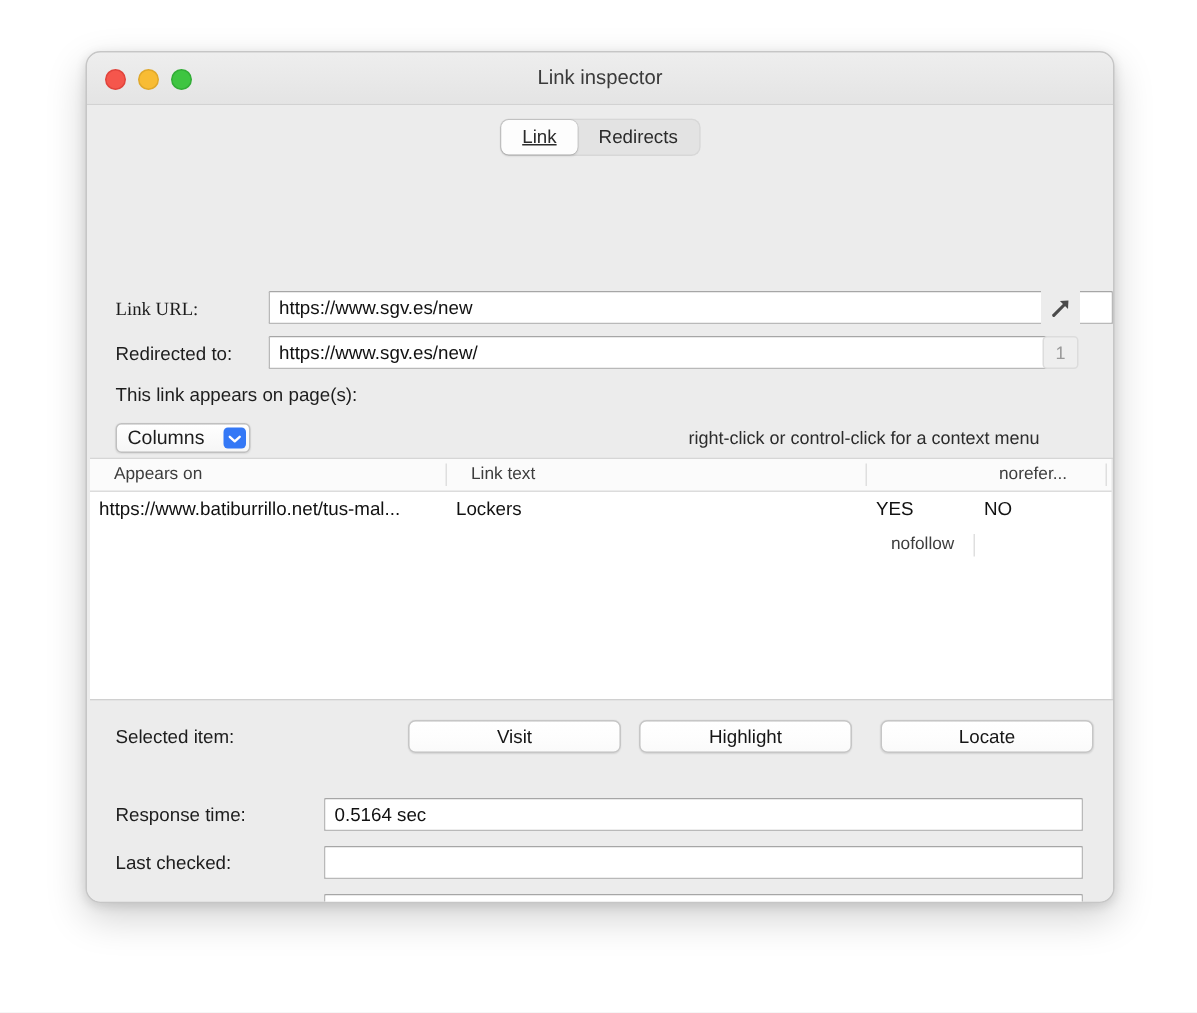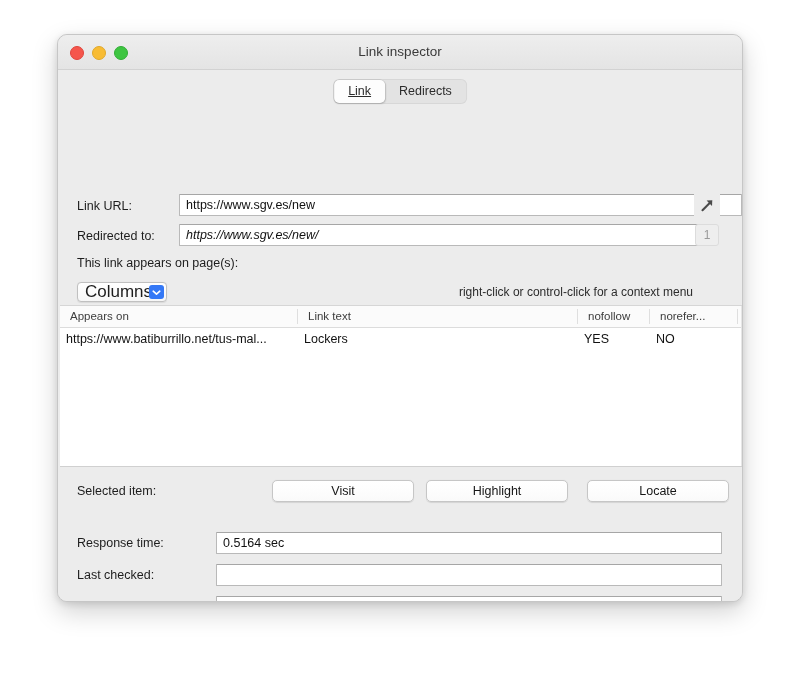--- a/index.html
+++ b/index.html
@@ -152,21 +152,21 @@
 
   
   .popup {
     position: absolute;
     height: 20px;
     width: 90px;
     background: linear-gradient(to bottom, #ffffff, #f6f6f6);
     border: 1px solid #c0c0c0;
     border-radius: 4px;
     box-sizing: border-box;
-    font-size: 17px;
+    font-size: 13px;
     color: #1d1d1d;
     line-height: 18px;
     padding-left: 7px;
     box-shadow: 0 0.5px 1px rgba(0,0,0,0.08);
     cursor: default;
   }
   .popup .chev {
     position: absolute;
     right: 2px;
     top: 2px;
@@ -206,21 +206,21 @@
     background: #fbfbfb;
     border-bottom: 1px solid #dcdcdc;
   }
   .th {
     position: absolute;
     top: 0;
     height: 21px;
     line-height: 21px;
     font-size: 11.5px;
     color: #3d3d3d;
-    padding-left: 10px;
+    padding-left: 16px;
     box-sizing: border-box;
     white-space: nowrap;
     overflow: hidden;
     cursor: default;
   }
   .th .divider {
     position: absolute;
     right: 0;
     top: 3px;
     bottom: 3px;
@@ -286,31 +286,31 @@
 
   <div class="tabbar-area">
     <div class="tabs">
       <div class="tab active">Link</div>
       <div class="tab">Redirects</div>
     </div>
   </div>
 
   <div class="body">
 
-    <div class="label" style="left:19px; top:90px;">Link URL:</div>
+    <div class="label" style="left:19px; top:90px;font-family:Liberation Serif, serif;">Link URL:</div>
     <div class="field" style="left:121px; top:85px; width:563px;">https://www.sgv.es/new</div>
     <div class="arrow-btn" style="left:636px; top:84px;">
       <svg width="17" height="17" viewBox="0 0 17 17">
         <path d="M3.5 13.2 L11.2 5.5" stroke="#4a4a4a" stroke-width="2.1" stroke-linecap="round" fill="none"></path>
         <path d="M7.6 3.6 L13.3 3.3 L13.0 9.0 Z" fill="#4a4a4a"></path>
       </svg>
     </div>
 
     <div class="label" style="left:19px; top:120px;">Redirected to:</div>
-    <div class="field" style="left:121px; top:115px; width:527px;font-style:italic;">https://www.sgv.es/new/</div>
+    <div class="field" style="left:121px; top:115px; width:527px;">https://www.sgv.es/new/</div>
     <div class="stepper-box" style="left:637px; top:115px;">1</div>
 
     <div class="label" style="left:19px; top:147px;">This link appears on page(s):</div>
 
     <div class="popup" style="left:19px; top:173px;">
       <span>Columns</span>
       <span class="chev">
         <svg width="9" height="7" viewBox="0 0 9 7">
           <path d="M1.2 2.2 L4.5 5.2 L7.8 2.2" stroke="#ffffff" stroke-width="1.6" fill="none" stroke-linecap="round" stroke-linejoin="round"></path>
         </svg>
@@ -322,21 +322,21 @@
     <div class="table">
       <div class="thead">
         <div class="th" style="left:0px; width:238px;">
           <span>Appears on</span>
           <span class="divider"></span>
         </div>
         <div class="th" style="left:238px; width:280px;">
           <span>Link text</span>
           <span class="divider"></span>
         </div>
-        <div class="th" style="left:518px; width:72px;">
+        <div class="th" style="left:518px; width:72px;margin-top:47px;">
           <span>nofollow</span>
           <span class="divider"></span>
         </div>
         <div class="th" style="left:590px; width:88px;">
           <span>norefer...</span>
           <span class="divider"></span>
         </div>
       </div>
 
       <div class="trow">

